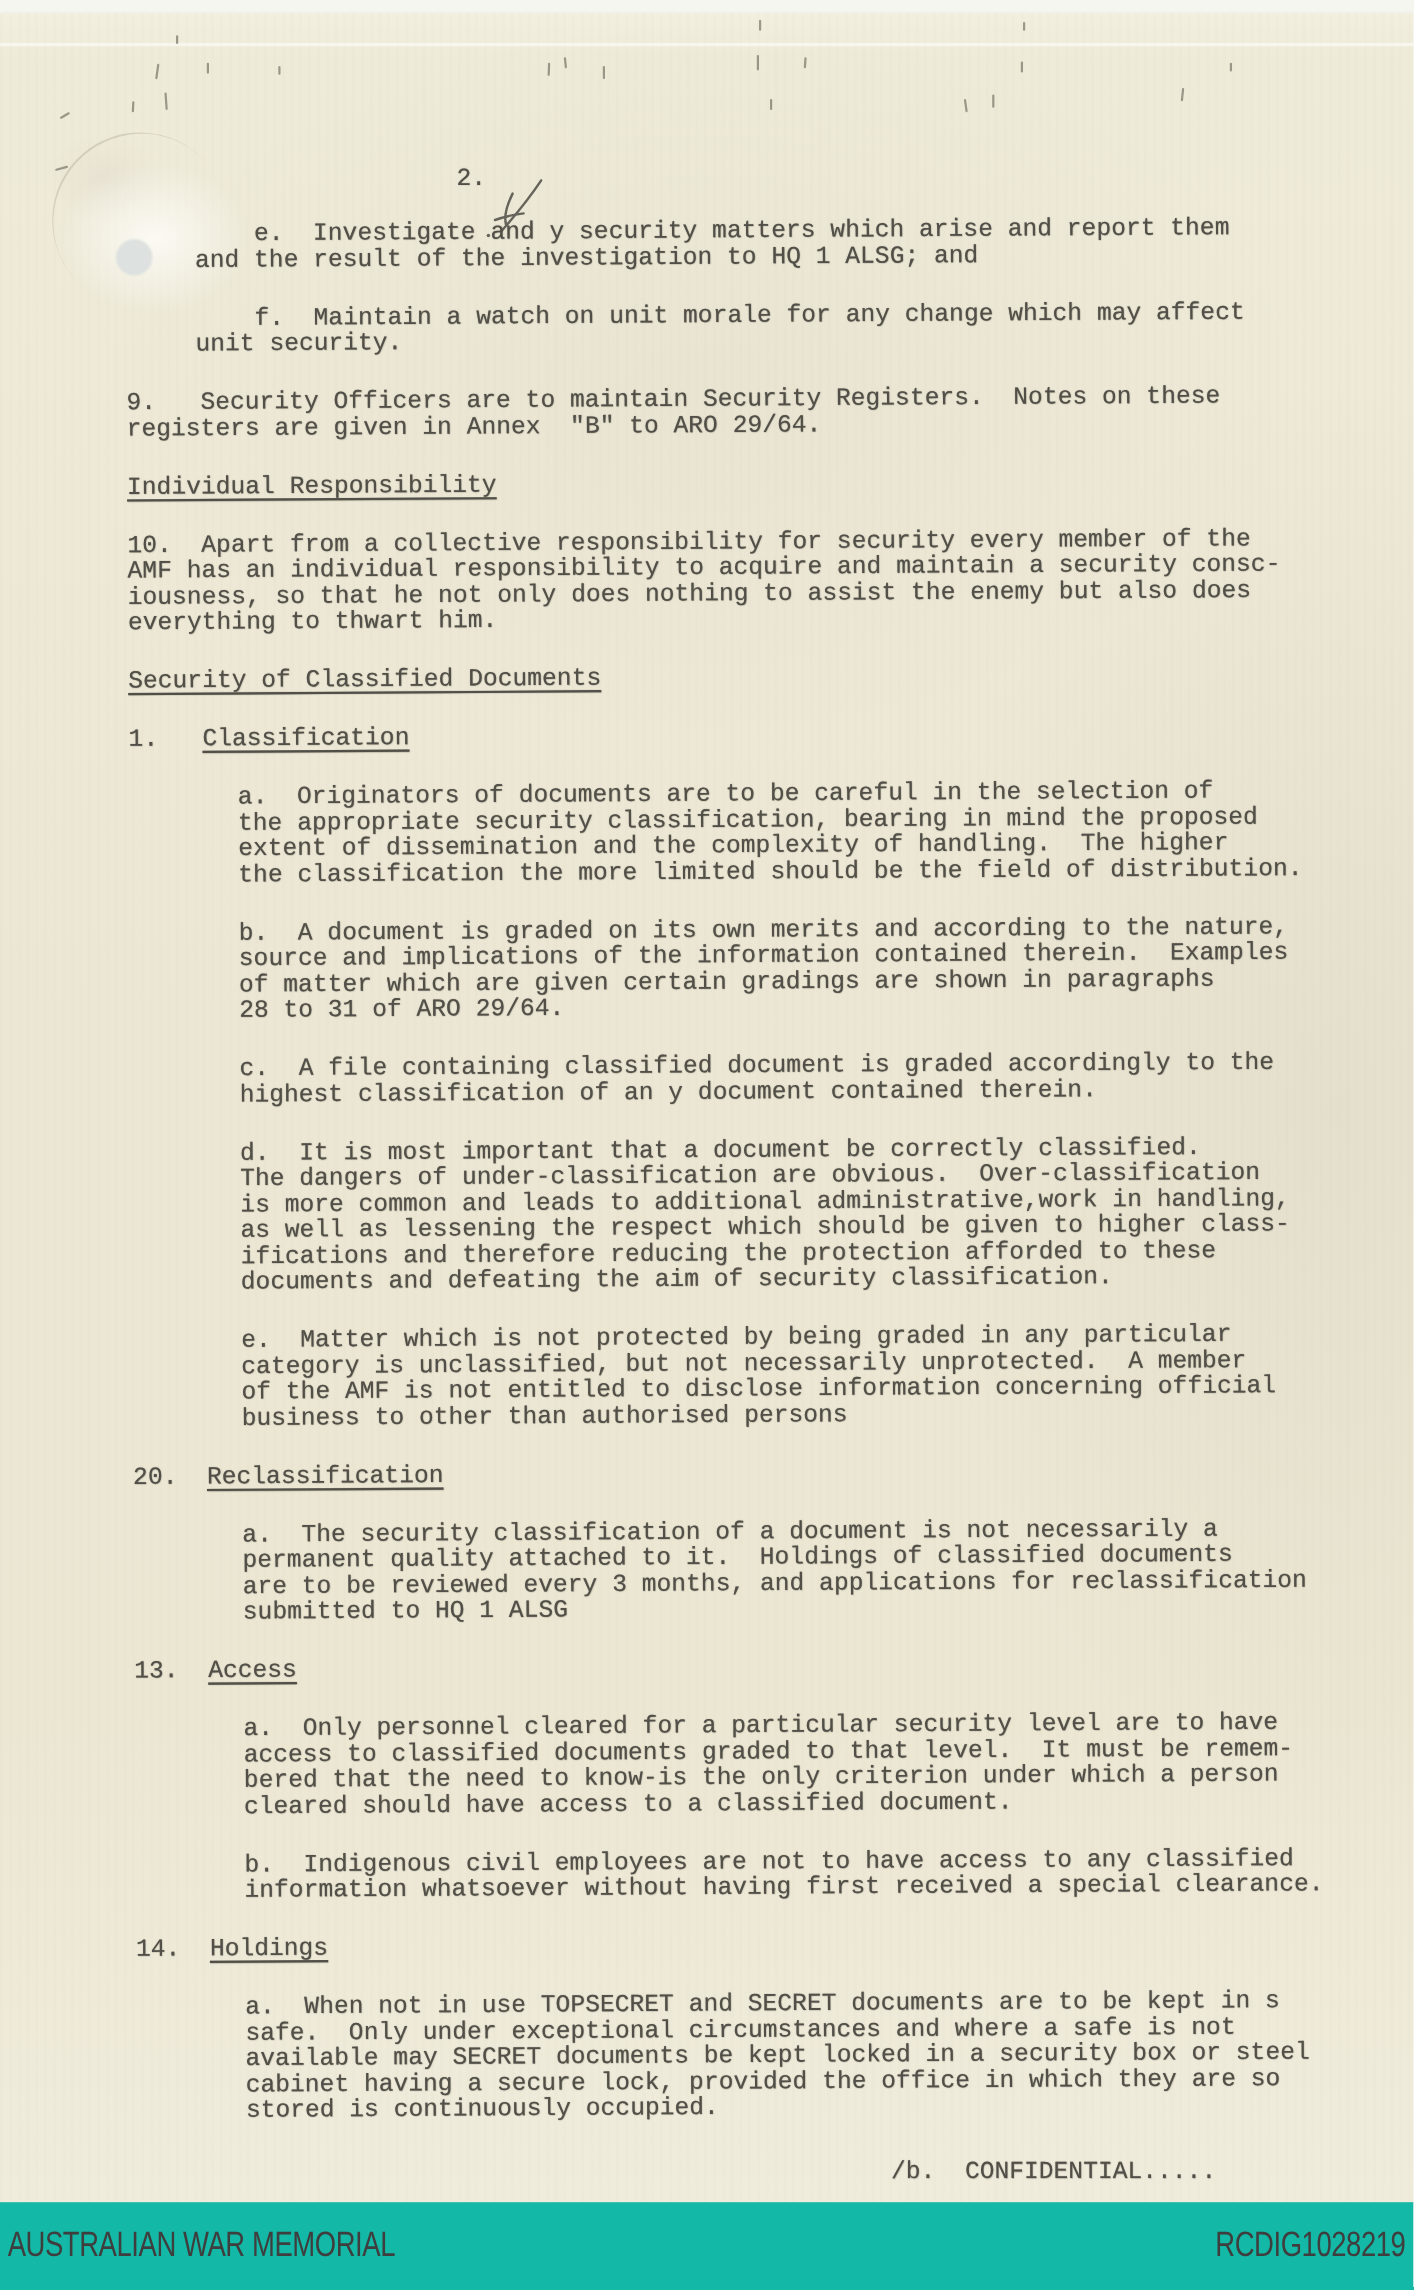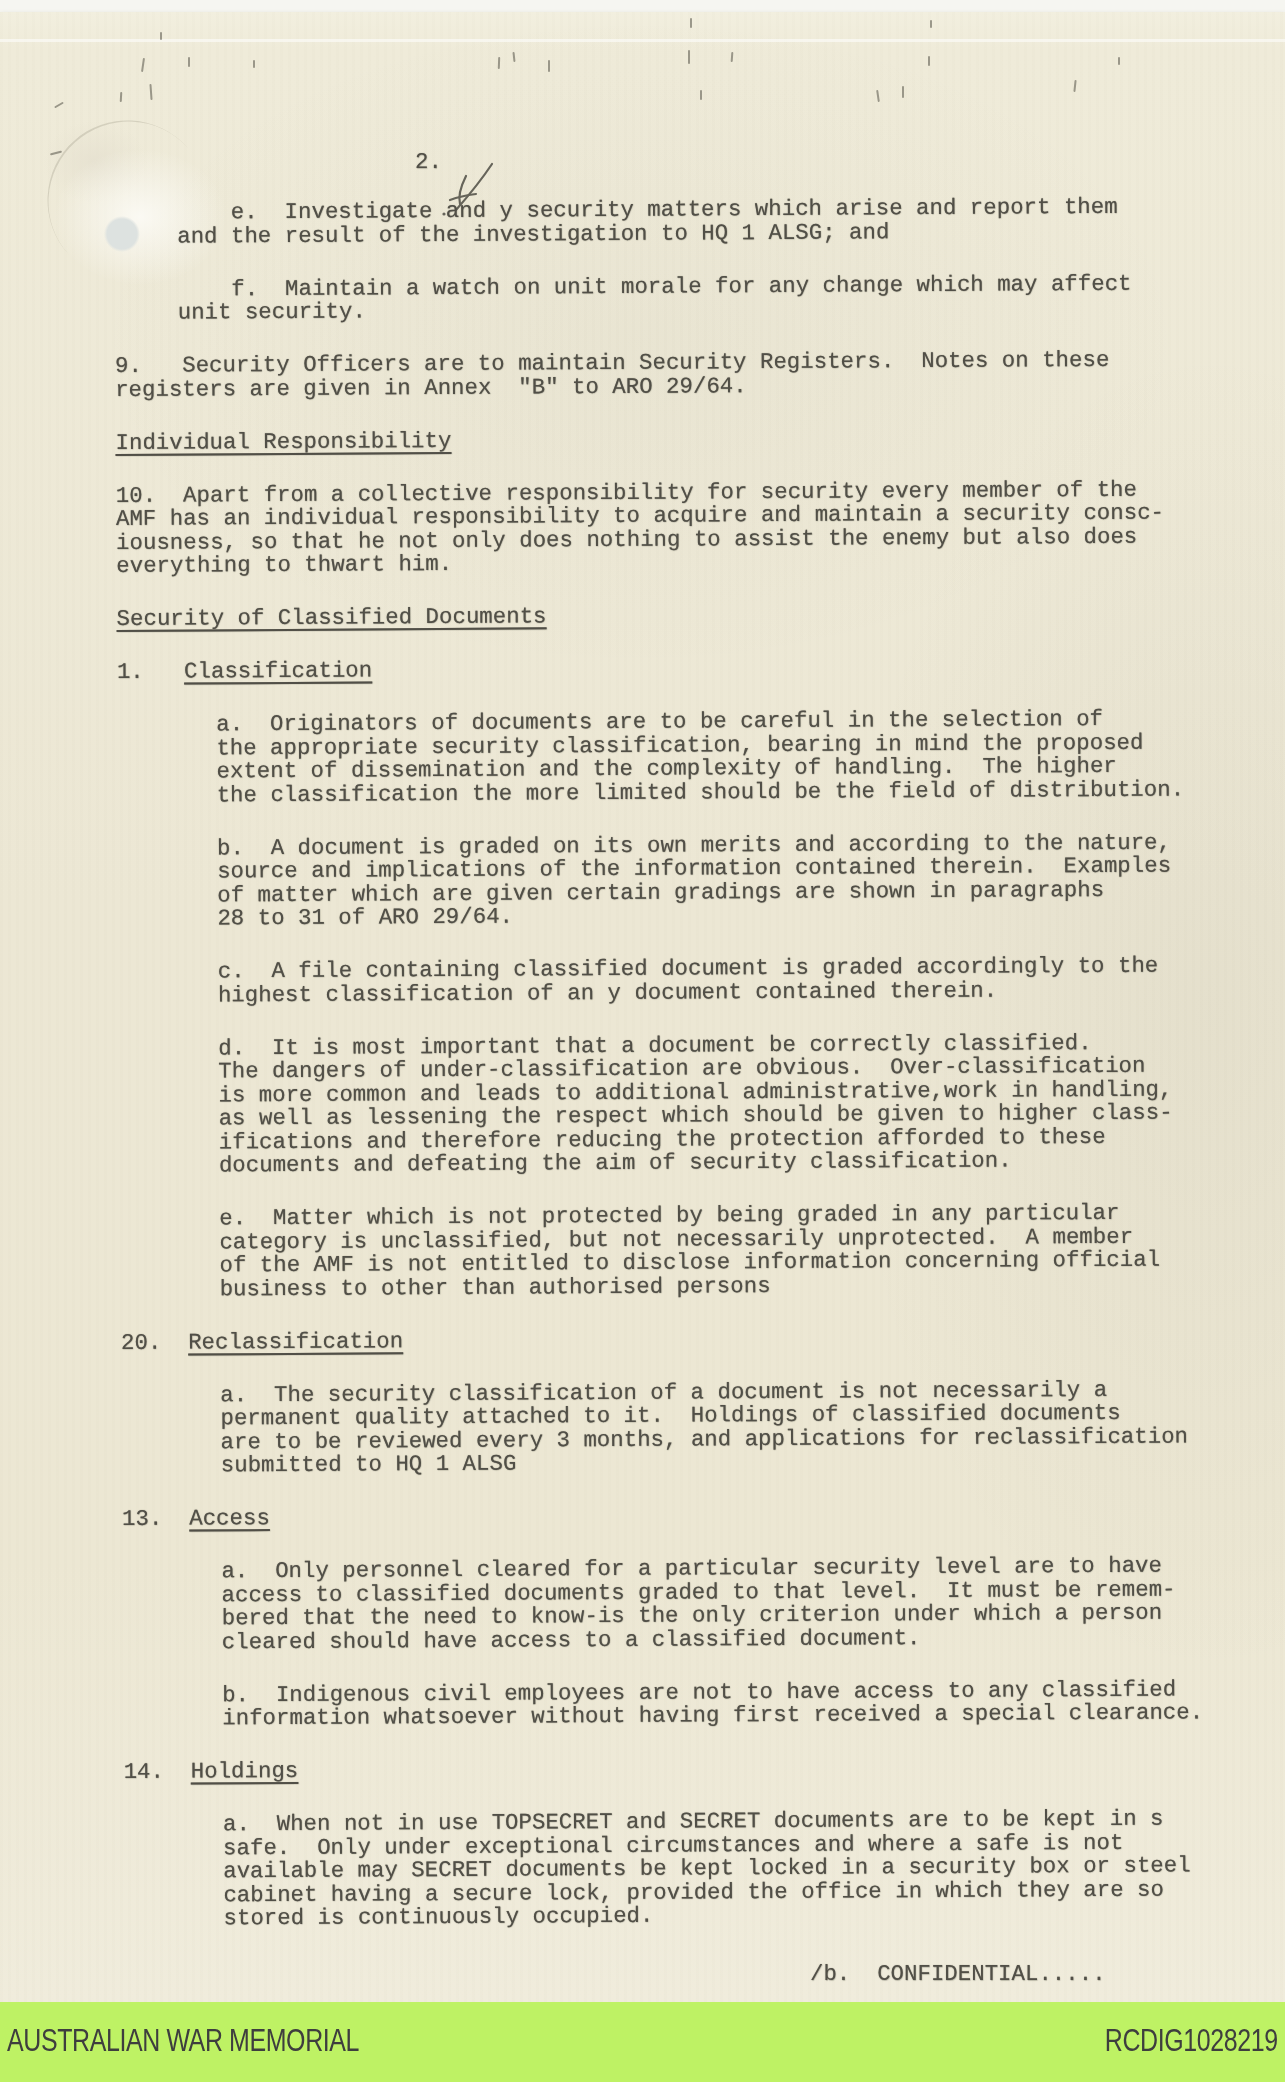--- a/index.html
+++ b/index.html
@@ -36,21 +36,21 @@
   .line{white-space:pre}
   .block{margin-top:29.5px}
   .block:first-child{margin-top:0}
   .item1{margin-left:63px}
   .item2{margin-left:99px}
   .u{text-decoration:underline;text-decoration-thickness:2px;text-underline-offset:5px}
   .numcol{display:inline-block;width:5ch;white-space:pre}
   .pagenum{position:absolute;left:415px;top:139px}
   .note{position:absolute;left:810px;top:1951px}
   
-  .bar{position:absolute;left:0;right:0;bottom:0;height:80px;background:#bef264}
+  .bar{position:absolute;left:0;right:0;bottom:0;height:80px;background:#14b8a6}
   .bar span{
     position:absolute;top:20px;white-space:nowrap;
     font-family:"Liberation Sans",sans-serif;font-size:32px;font-weight:400;
     color:#3e3e3e;letter-spacing:-.5px;
   }
   .bar-left{left:7px;transform:scaleX(.78);transform-origin:0 0}
   .bar-right{right:7px;transform:scaleX(.78);transform-origin:100% 0}
 </style>
 </head>
 <body>

